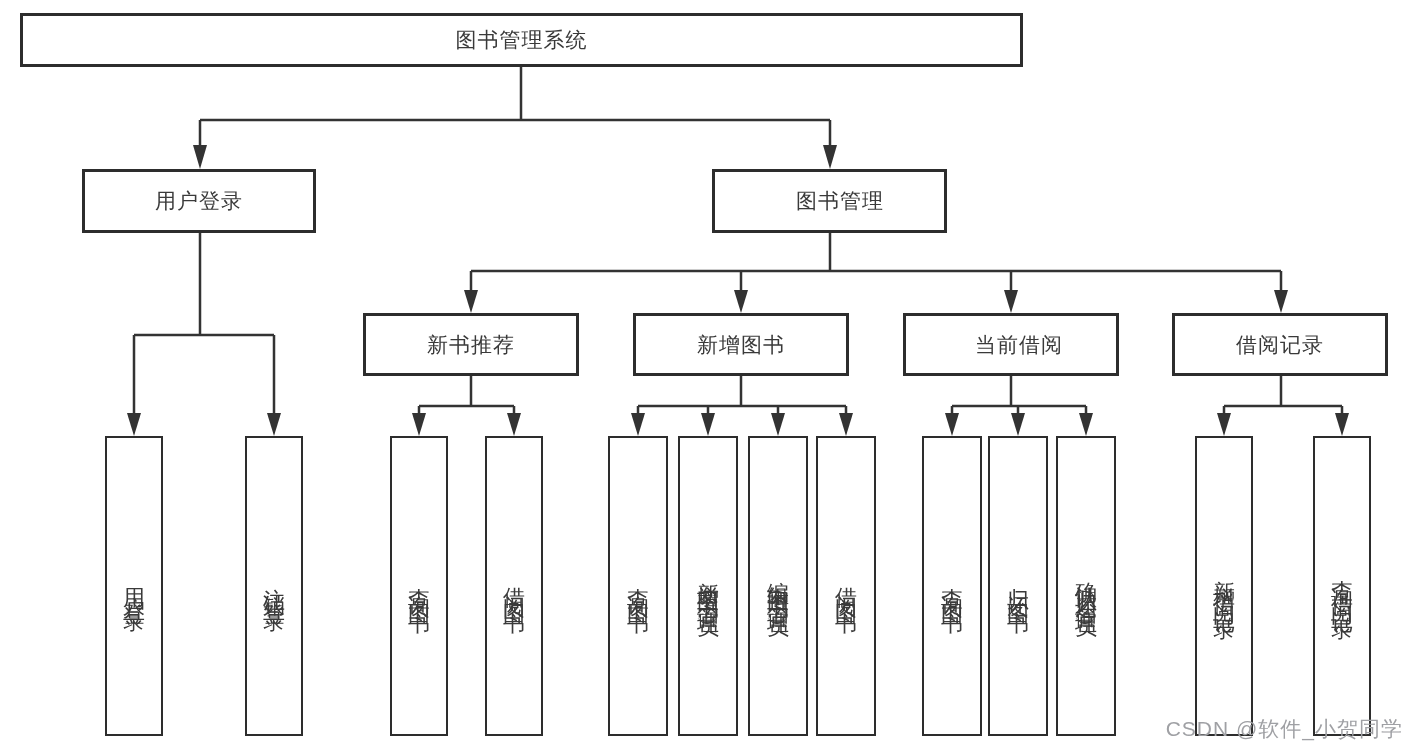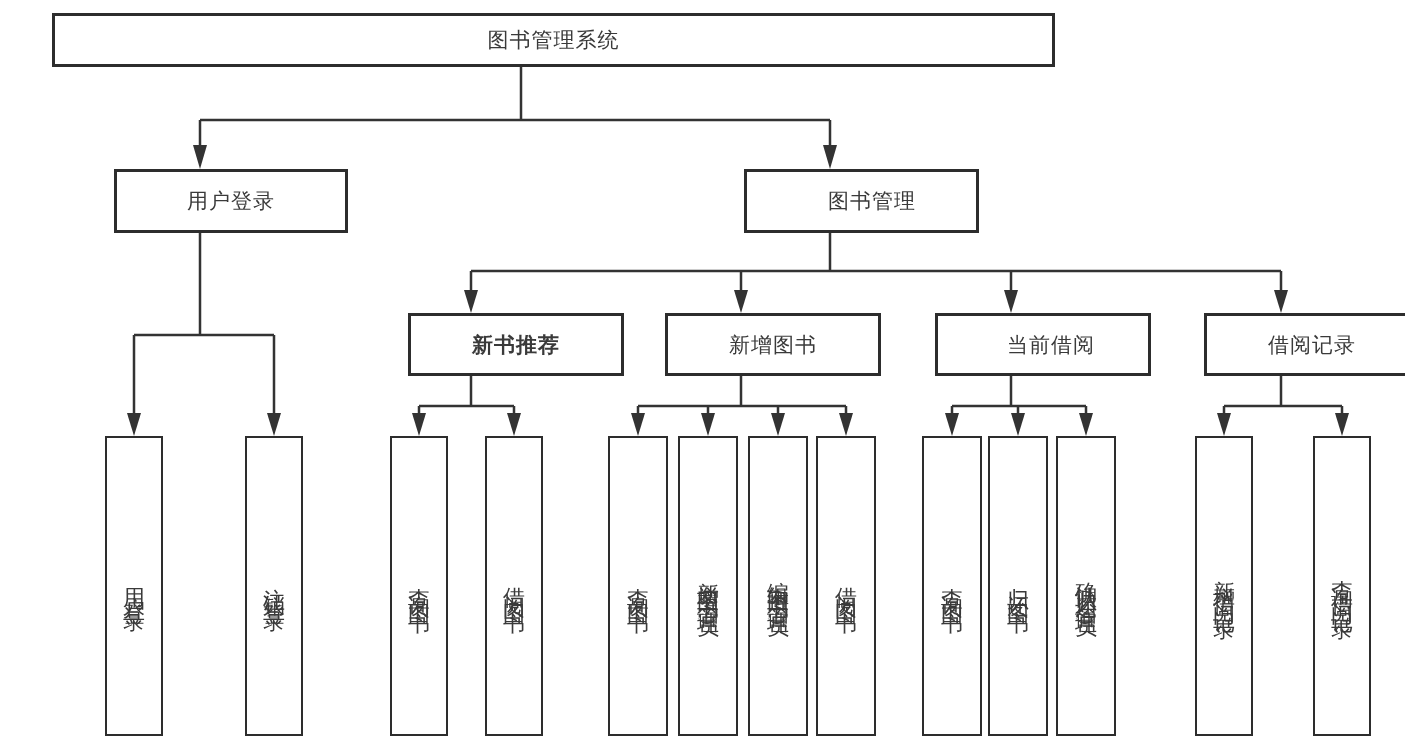--- a/index.html
+++ b/index.html
@@ -28,30 +28,29 @@
     border: 3px solid #2d2d2d;
     display: flex;
     align-items: center;
     justify-content: center;
     color: #3a3a3a;
     z-index: 2;
   }
   .hbox {
     font-size: 21px;
     letter-spacing: 1px;
-    margin-left: 32px;
   }
   .root {
     left: 20px; top: 13px; width: 1003px; height: 54px;
   }
   .lvl2 { top: 169px; height: 64px; }
   .n-user-login   { left: 82px;  width: 234px; }
   .n-book-mgmt    { left: 712px; width: 235px; padding-left: 21px; }
   .lvl3 { top: 313px; height: 63px; width: 216px; }
-  .n-new-books    { left: 376px; font-weight: bold; }
+  .n-new-books    { left: 363px; }
   .n-book-borrow  { left: 633px; }
   .n-cur-borrow   { left: 903px; padding-left: 16px; }
   .n-records      { left: 1172px; }
   .leaf {
     top: 436px;
     height: 300px;
     border-width: 2px;
     writing-mode: vertical-rl;
     font-size: 22px;
     letter-spacing: 8px;
@@ -142,14 +141,15 @@
   <div class="box leaf tight lf-c3">编辑图书（管理员）</div>
   <div class="box leaf lf-c4">借阅图书</div>
 
   <div class="box leaf lf-d1">查询图书</div>
   <div class="box leaf lf-d2">归还图书</div>
   <div class="box leaf tight lf-d3">确认归还（管理员）</div>
 
   <div class="box leaf lf-e1">新增借阅记录</div>
   <div class="box leaf lf-e2">查询借阅记录</div>
 
+  <div class="watermark">CSDN @软件_小贺同学</div>
 
 </div>
 
 </body></html>

